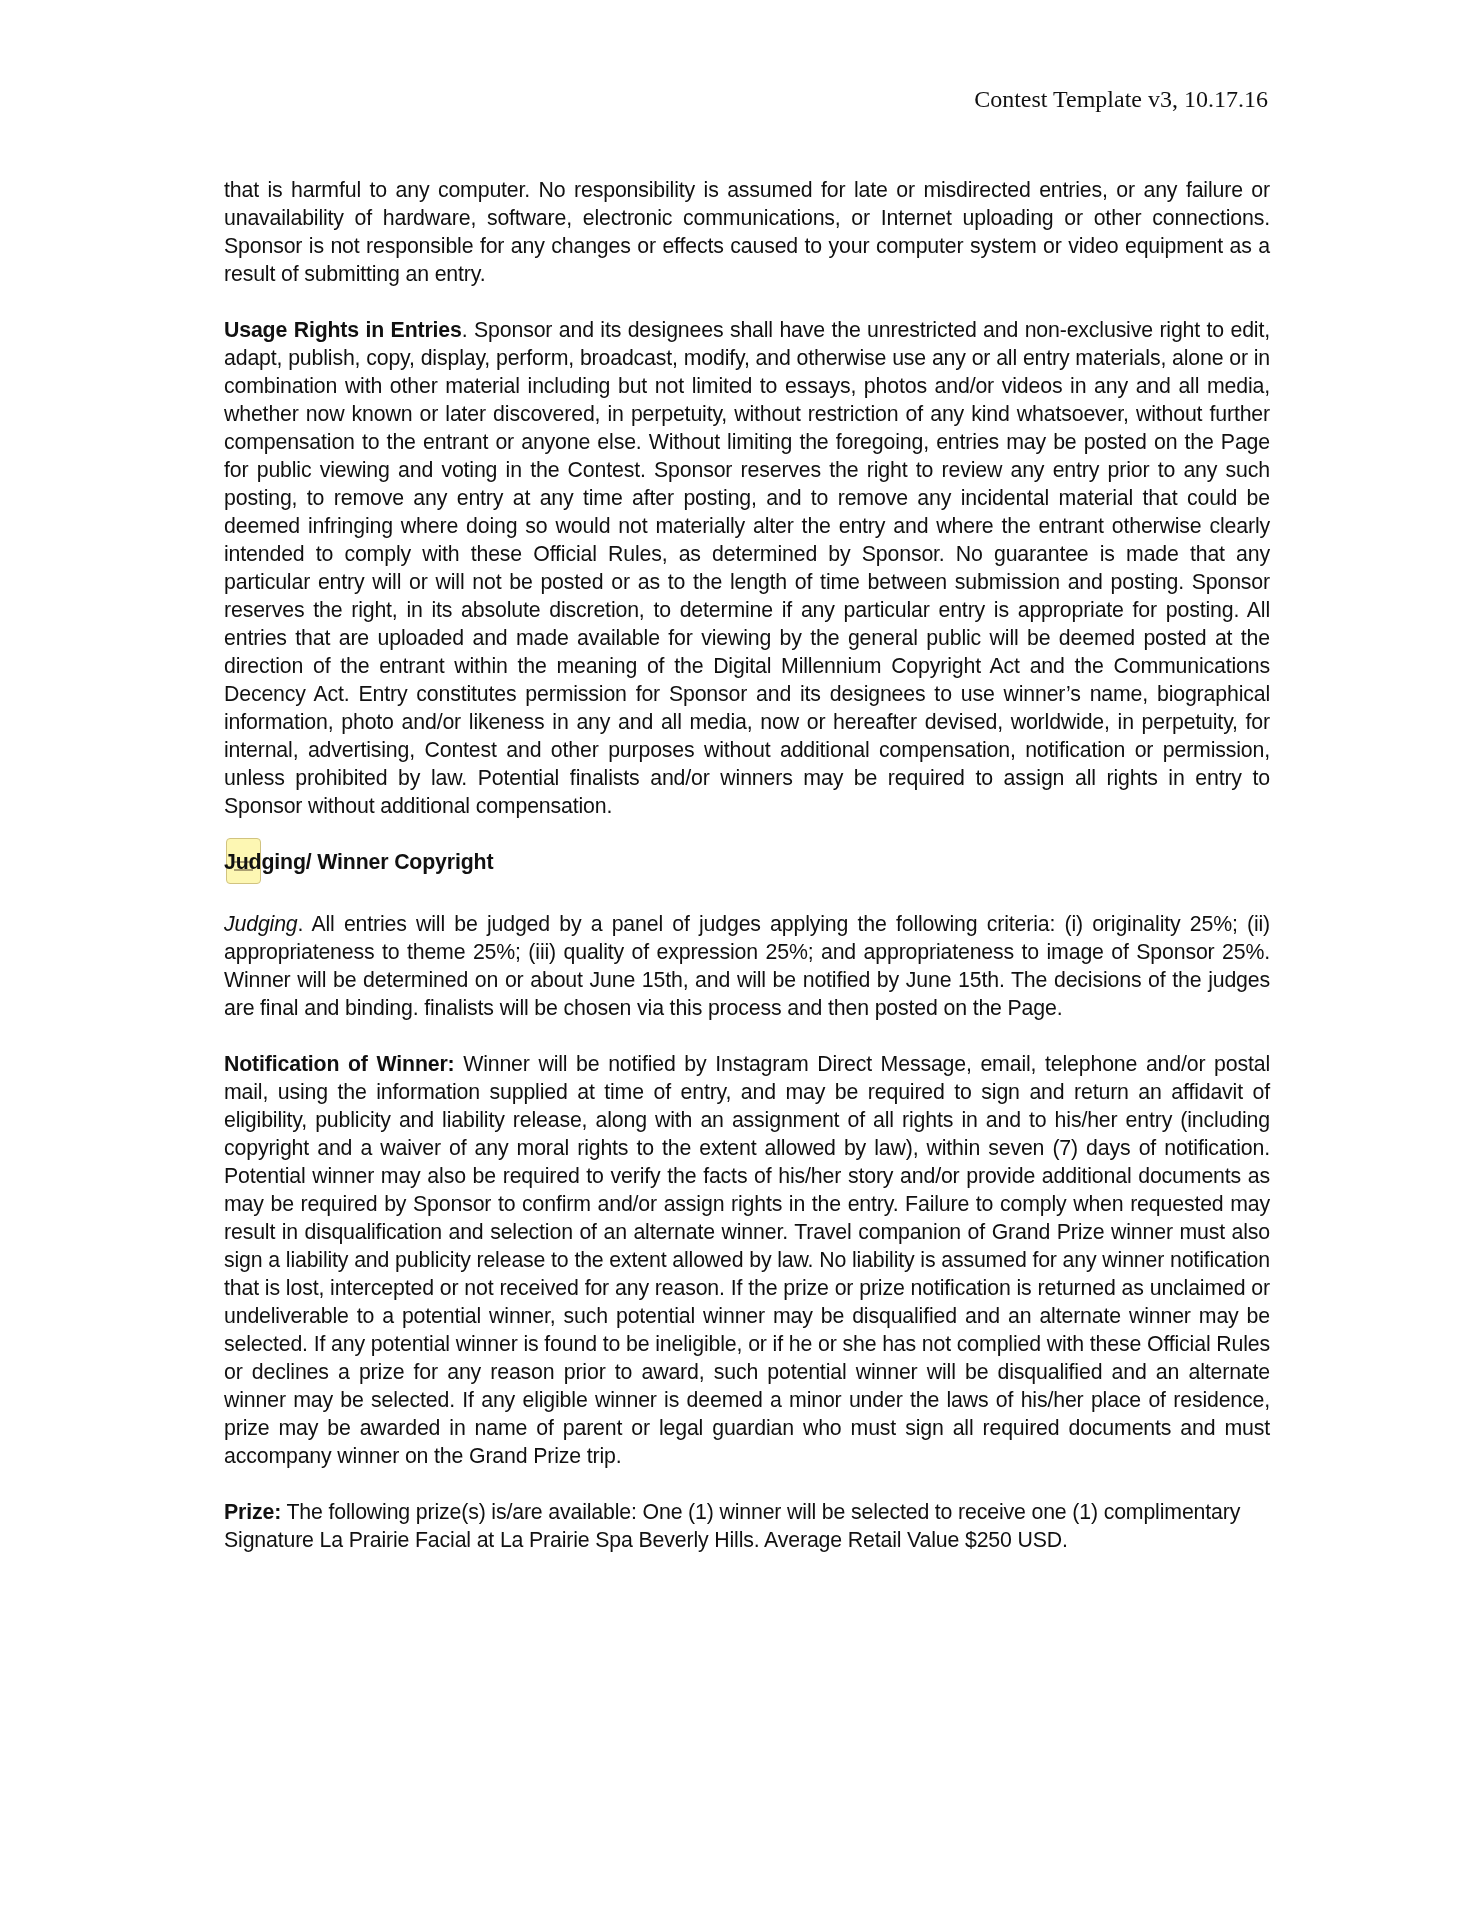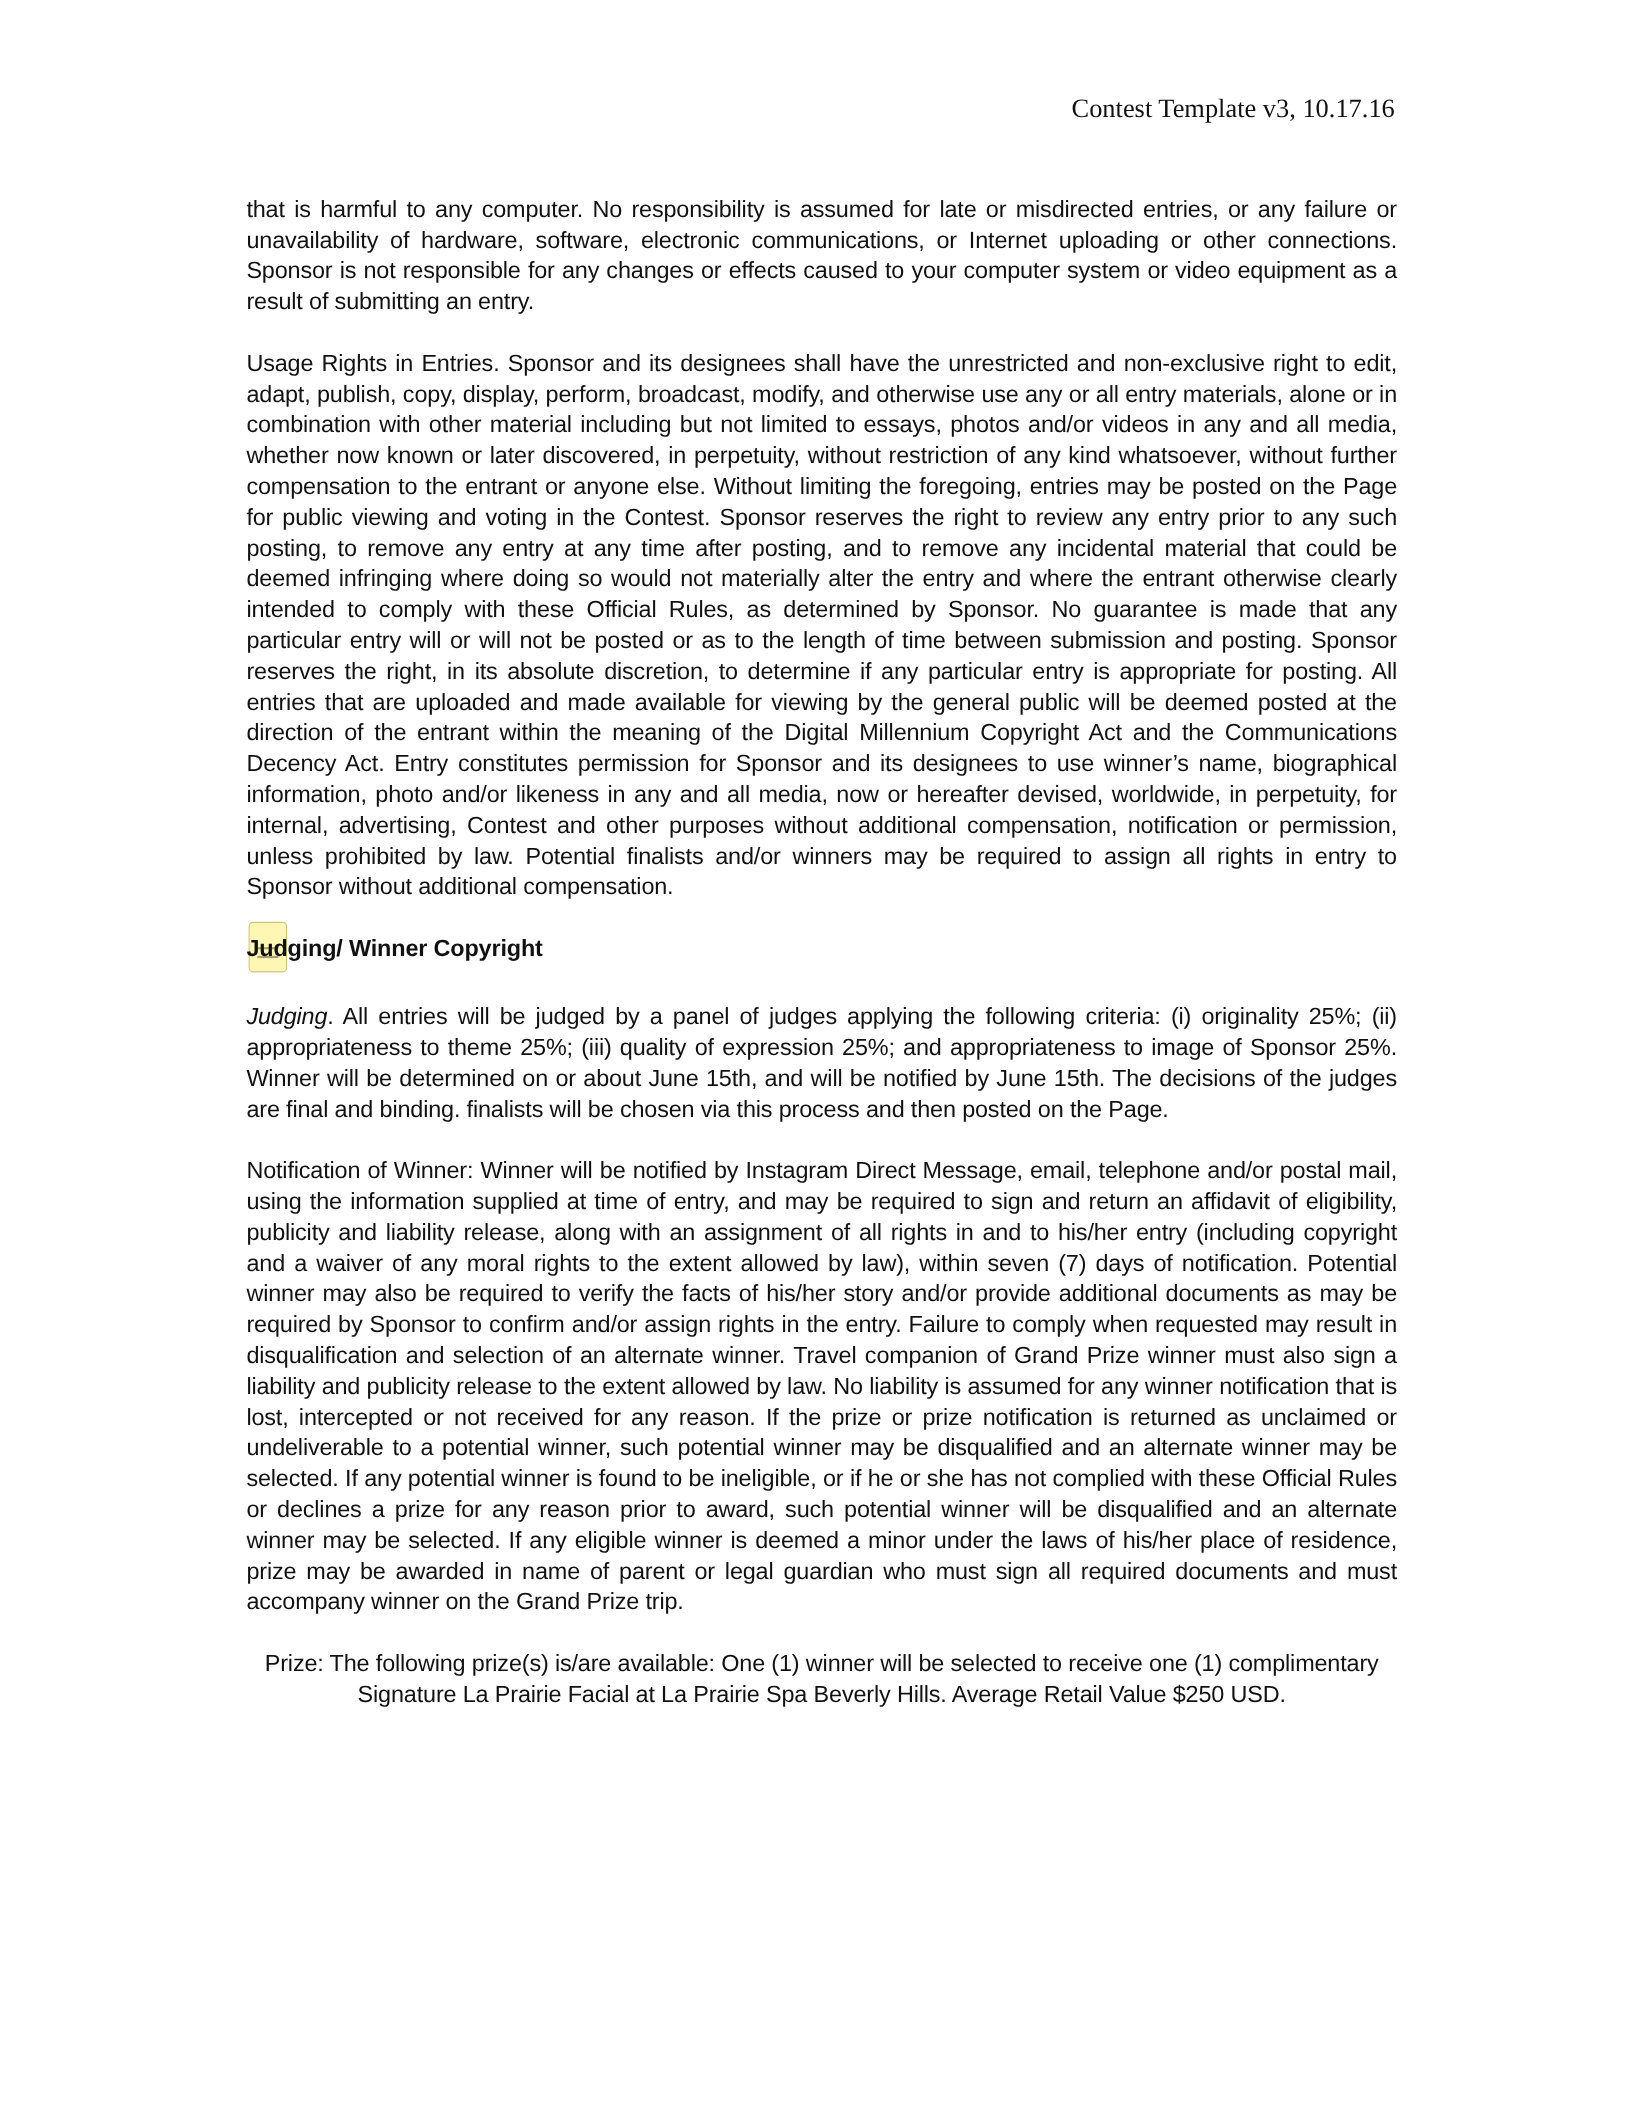--- a/index.html
+++ b/index.html
@@ -9,22 +9,22 @@
     position: absolute; right: 216px; top: 86px;
     font-family: "Liberation Serif", serif; font-size: 24px; color: #111;
     white-space: nowrap;
   }
   .body {
     position: absolute; left: 224px; top: 176px; width: 1046px;
     font-family: "Liberation Sans", sans-serif; font-size: 21.3px; line-height: 28px;
     color: #111; letter-spacing: -0.15px;
   }
   .body p { margin: 0 0 28px 0; text-align: justify; }
-  .body p.ragged { text-align: center; }
-  .b { font-weight: normal; }
+  .body p.ragged { text-align: left; }
+  .b { font-weight: bold; }
   .i { font-style: italic; }
   .heading { font-weight: bold; margin: 0 0 28px 0; position: relative; }
   .note-icon {
     position: absolute; left: 2px; top: -10px; width: 35px; height: 46px;
     background: #fdf6a6; border: 1.5px solid #c9b96a; border-radius: 4px;
     box-sizing: border-box; opacity: 0.85;
   }
   .note-icon .ln { position: absolute; left: 7px; right: 7px; height: 1.5px; background: #9c8f5a; }
   .note-icon .l1 { top: 22px; }
   .note-icon .l2 { top: 30px; }

